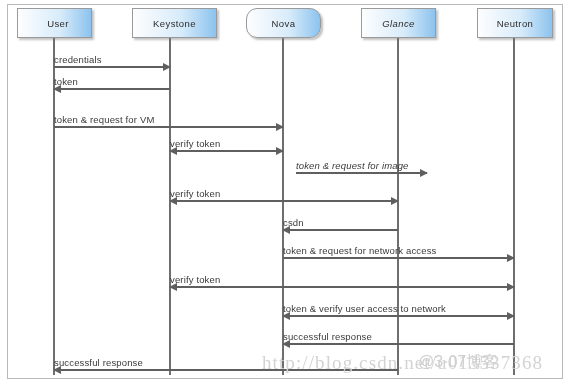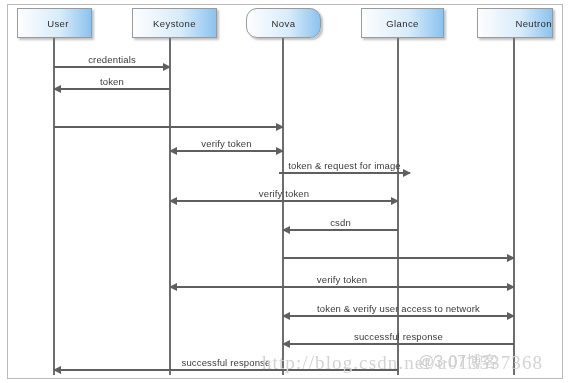--- a/index.html
+++ b/index.html
@@ -51,21 +51,21 @@
     position:absolute;
     left:0;right:0;
     bottom:0;
     height:2px;
     background:#5f5f5f;
   }
   .msg-label{
     position:absolute;
     bottom:3px;
     left:0;right:0;
-    text-align:center;
+    text-align:left;
     font-size:9.5px;
     color:#3a3a3a;
     white-space:nowrap;
     letter-spacing:.15px;
   }
   
   .head{
     position:absolute;
     bottom:-3px;
     width:0;height:0;
@@ -121,46 +121,48 @@
         <div class="msg-label">credentials</div>
       </div>
       <div class="msg" style="left: 54px; width: 116px; top: 68px;">
         <div class="msg-line"></div>
         <div class="head head-left"></div>
         <div class="msg-label">token</div>
       </div>
       <div class="msg" style="left: 54px; width: 229px; top: 106px;">
         <div class="msg-line"></div>
         <div class="head head-right"></div>
+        <div class="msg-label">token &amp; request for VM</div>
       </div>
       <div class="msg" style="left: 170px; width: 113px; top: 130px;">
         <div class="msg-line"></div>
         <div class="head head-right"></div>
         <div class="head head-left"></div>
         <div class="msg-label">verify token</div>
       </div>
-      <div class="msg" style="left: 279px; width: 131px; top: 152px;">
+      <div class="msg" style="left: 296px; width: 131px; top: 152px; font-style: italic;">
         <div class="msg-line"></div>
         <div class="head head-right"></div>
         <div class="msg-label">token &amp; request for image</div>
       </div>
       <div class="msg" style="left: 170px; width: 228px; top: 180px;">
         <div class="msg-line"></div>
         <div class="head head-right"></div>
         <div class="head head-left"></div>
         <div class="msg-label">verify token</div>
       </div>
       <div class="msg" style="left: 283px; width: 115px; top: 209px;">
         <div class="msg-line"></div>
         <div class="head head-left"></div>
         <div class="msg-label">csdn</div>
       </div>
       <div class="msg" style="left: 283px; width: 231px; top: 237px;">
         <div class="msg-line"></div>
         <div class="head head-right"></div>
+        <div class="msg-label">token &amp; request for network access</div>
       </div>
       <div class="msg" style="left: 170px; width: 344px; top: 266px;">
         <div class="msg-line"></div>
         <div class="head head-right"></div>
         <div class="head head-left"></div>
         <div class="msg-label">verify token</div>
       </div>
       <div class="msg" style="left: 283px; width: 231px; top: 295px;">
         <div class="msg-line"></div>
         <div class="head head-right"></div>
@@ -181,24 +183,24 @@
   <div id="actors-layer">
       <div class="actor" style="left: 17px; top: 8px; width: 75px; padding-left: 7px;">
         <span class="actor-label">User</span>
       </div>
       <div class="actor" style="left: 132px; top: 8px; width: 85px;">
         <span class="actor-label">Keystone</span>
       </div>
       <div class="actor" style="left: 246px; top: 8px; width: 75px; border-radius: 11px;">
         <span class="actor-label">Nova</span>
       </div>
-      <div class="actor" style="left: 361px; top: 8px; width: 83px;">
+      <div class="actor" style="left: 361px; top: 8px; width: 75px; font-style: italic;">
         <span class="actor-label">Glance</span>
       </div>
-      <div class="actor" style="left: 477px; top: 8px; width: 76px; justify-content: flex-end;">
+      <div class="actor" style="left: 477px; top: 8px; width: 76px;">
         <span class="actor-label">Neutron</span>
       </div>
     </div>
 
   <div class="wm-url">http://blog.csdn.net/u013537368</div>
   <div class="wm-csdn">@3·07博客</div>
 
 </div>
 
 </body></html>

